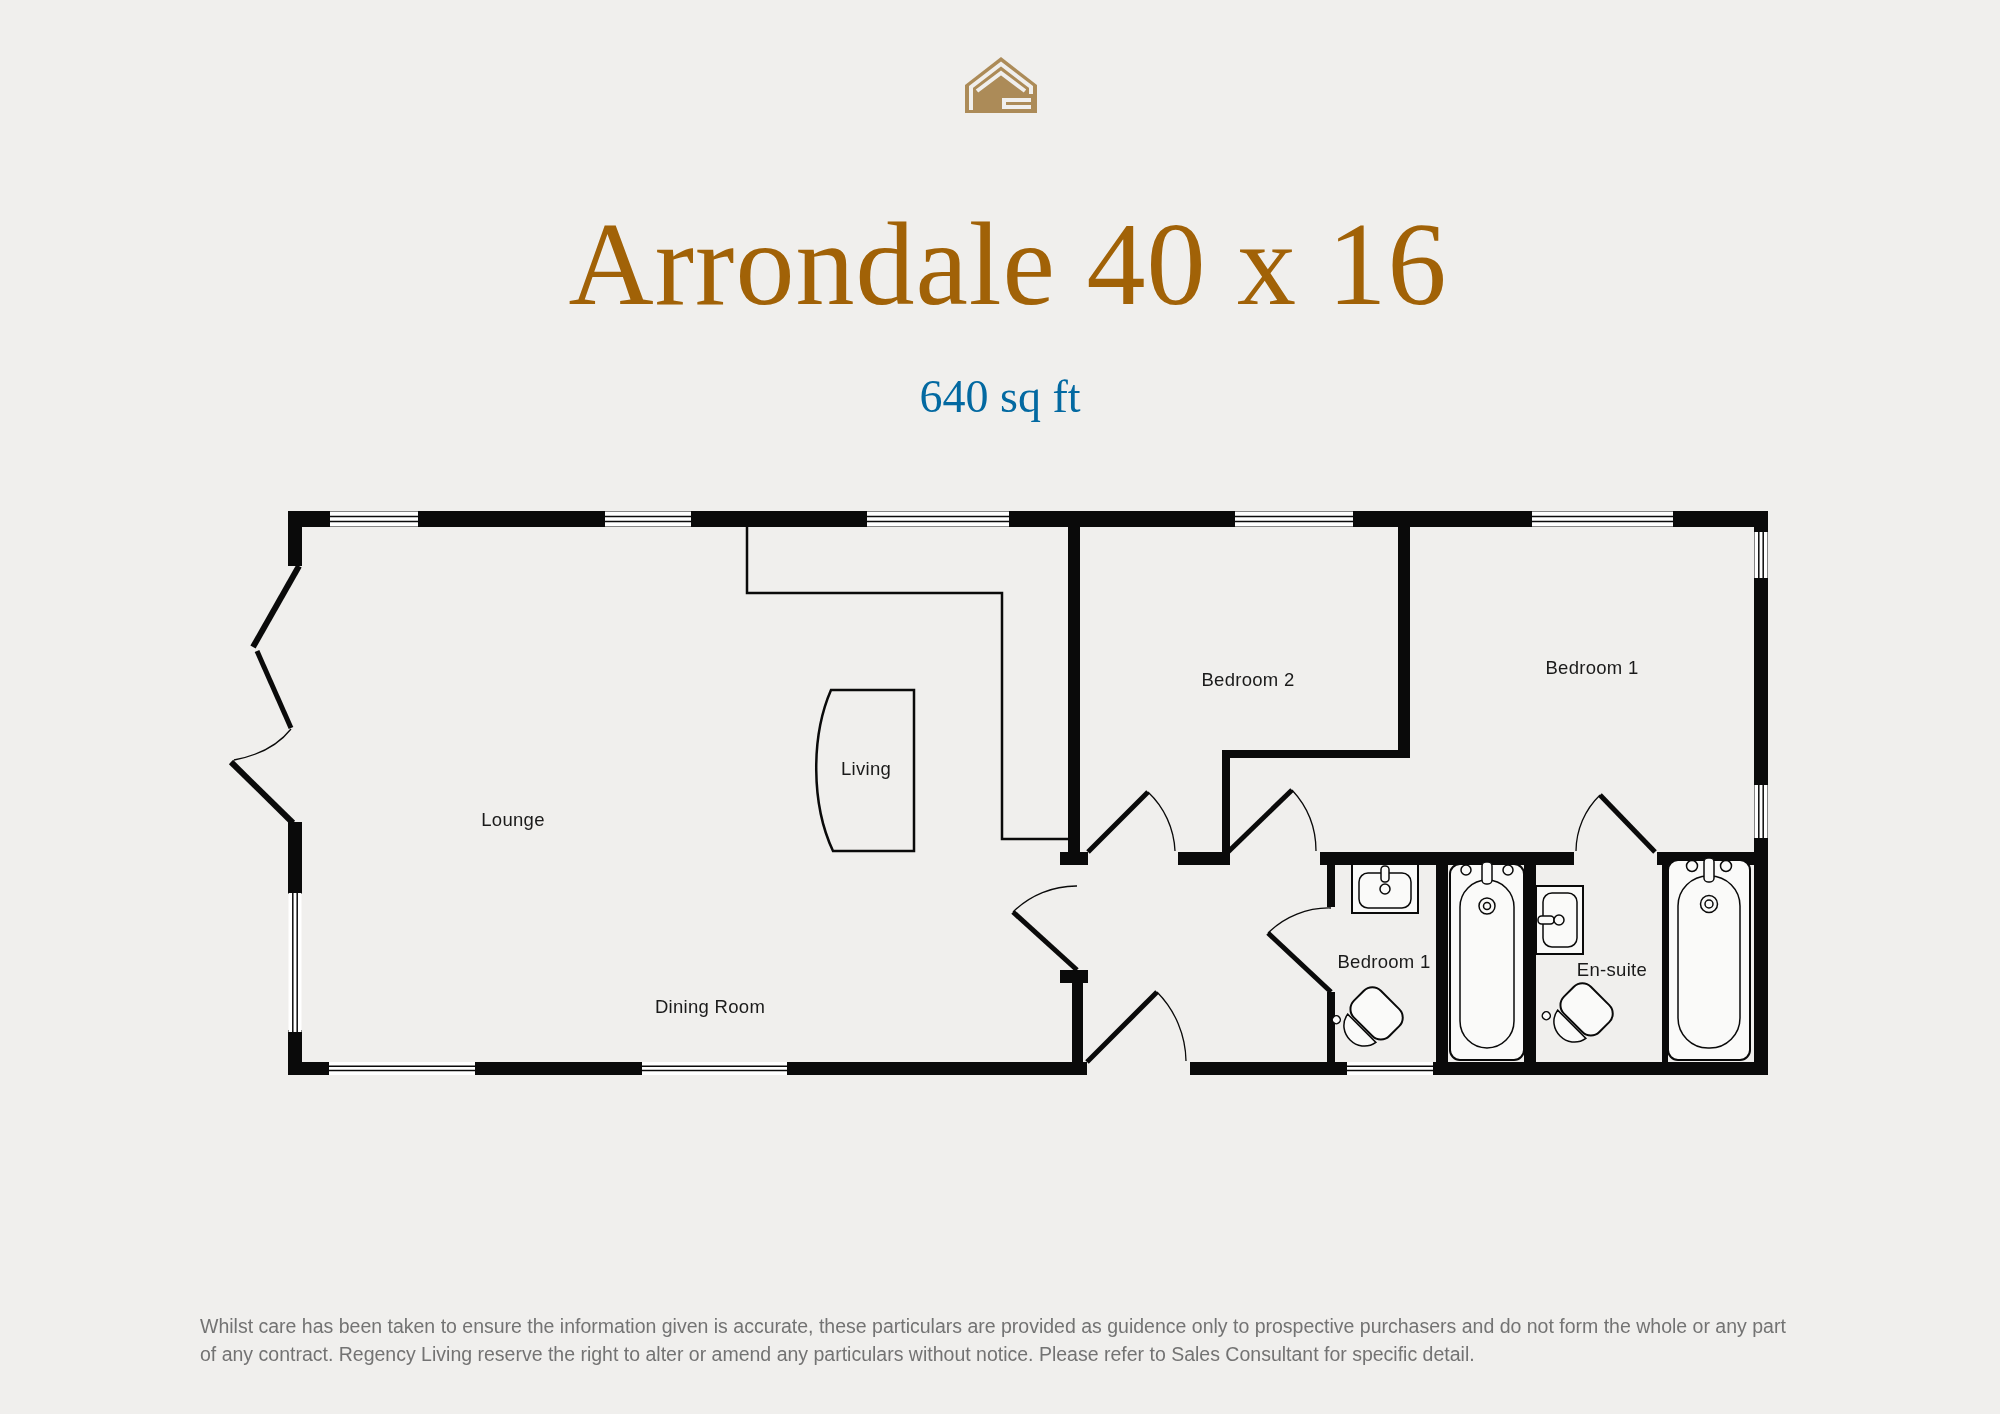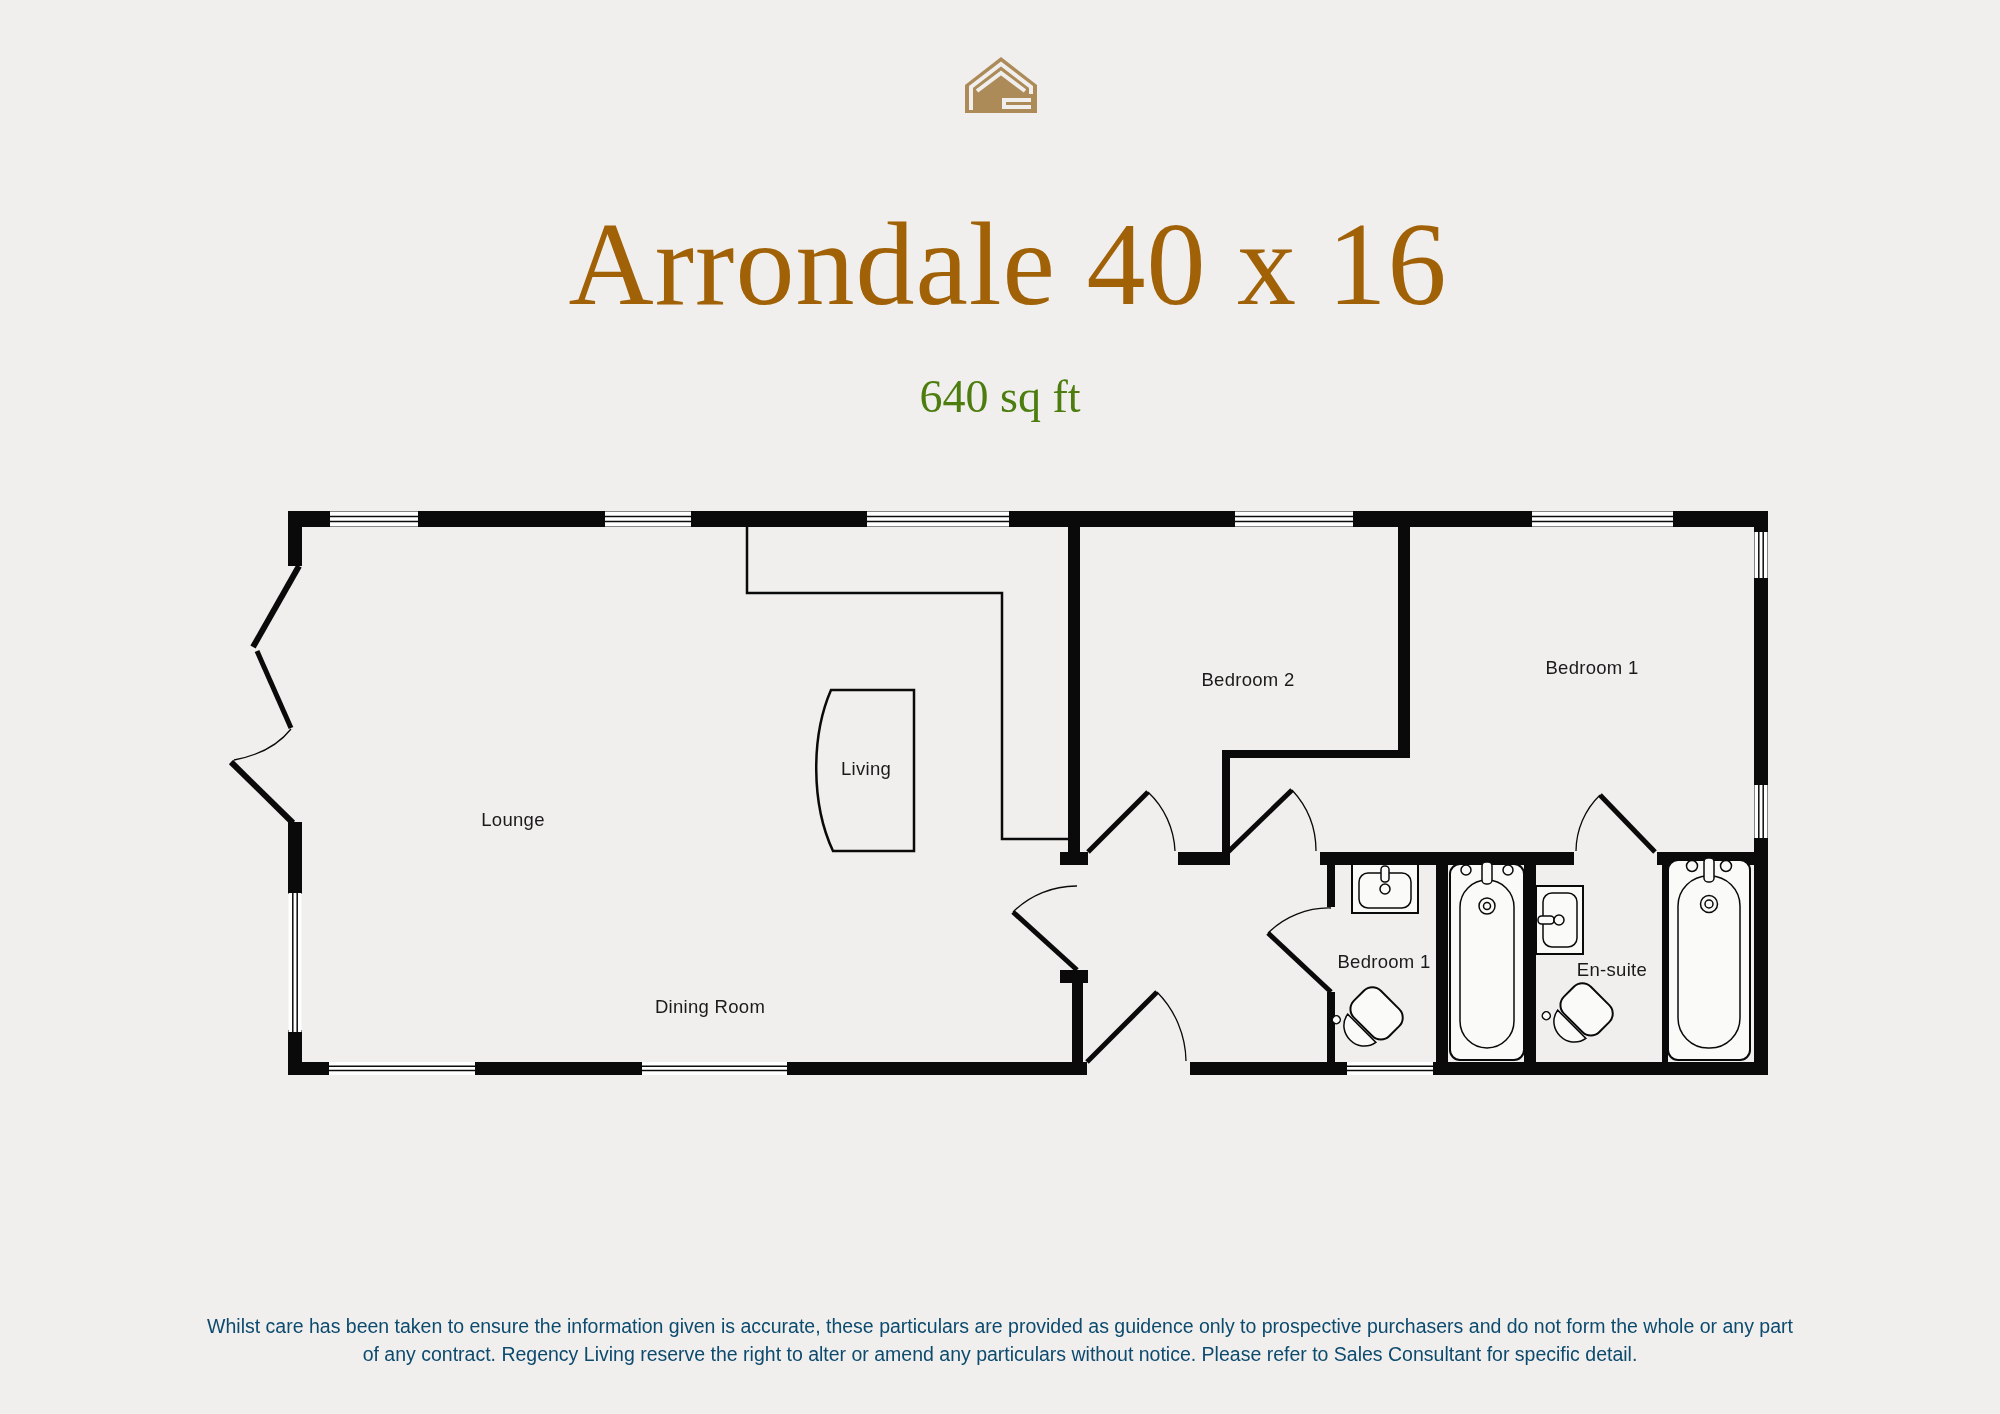--- a/index.html
+++ b/index.html
@@ -15,38 +15,38 @@
     position:absolute;left:0;top:198px;width:2000px;
     margin:8px;text-align:center;
     font-family:"Liberation Serif","DejaVu Serif",serif;
     font-weight:500;font-size:118px;line-height:1;
     color:#a16207;letter-spacing:1px;
   }
   .subtitle{
     position:absolute;left:0;top:370px;width:2000px;
     text-align:center;
     font-family:"Liberation Serif","DejaVu Serif",serif;
-    font-size:46px;color:#4d7c0f;
+    font-size:46px;color:#0369a1;
   }
   .plan{position:absolute;left:0;top:0;width:2000px;height:1414px;}
   .plan svg{position:absolute;left:0;top:0;}
   .room-label{
     position:absolute;transform:translate(-50%,-50%);
     font-size:18.5px;color:#1a1a1a;white-space:nowrap;letter-spacing:.3px;
   }
   .lbl-lounge{left:513px;top:820px;}
   .lbl-dining{left:710px;top:1007px;}
   .lbl-kitchen{left:866px;top:769px;}
   .lbl-bedroom2{left:1248px;top:680px;}
   .lbl-bedroom1{left:1592px;top:668px;}
   .lbl-bathroom{left:1384px;top:962px;}
   .lbl-ensuite{left:1612px;top:970px;}
   .disclaimer{
     position:absolute;left:200px;top:1312px;width:1600px;
-    text-align:center;font-size:19.5px;line-height:28px;color:#0c4a6e;
+    font-size:19.5px;line-height:28px;color:#737373;
   }
 </style>
 </head>
 <body>
 
 <div class="page">
 
   <div class="logo">
     <svg width="74" height="58" viewBox="0 0 74 58">
       <path d="M1,29 L37,1 L73,29 L73,57 L1,57 Z" fill="#ac8b58"></path>

